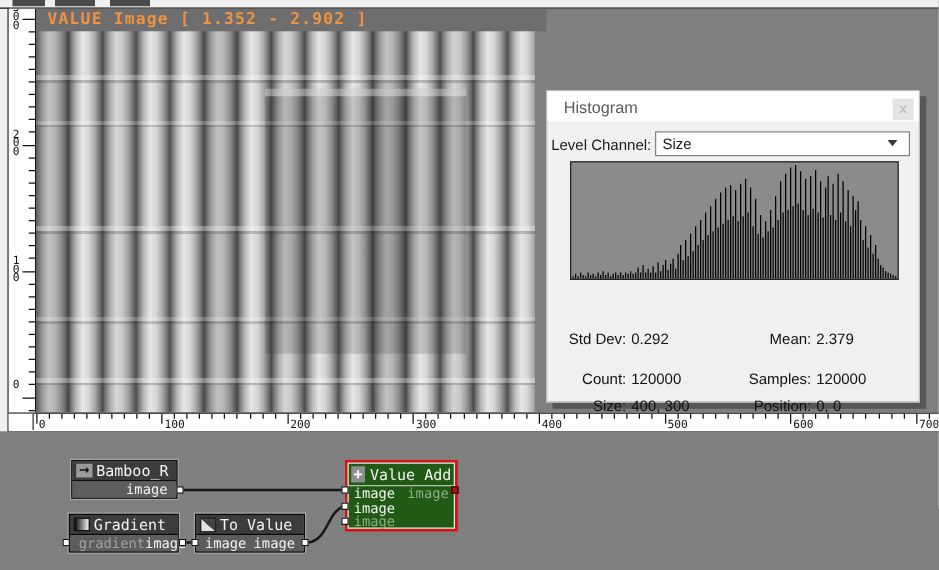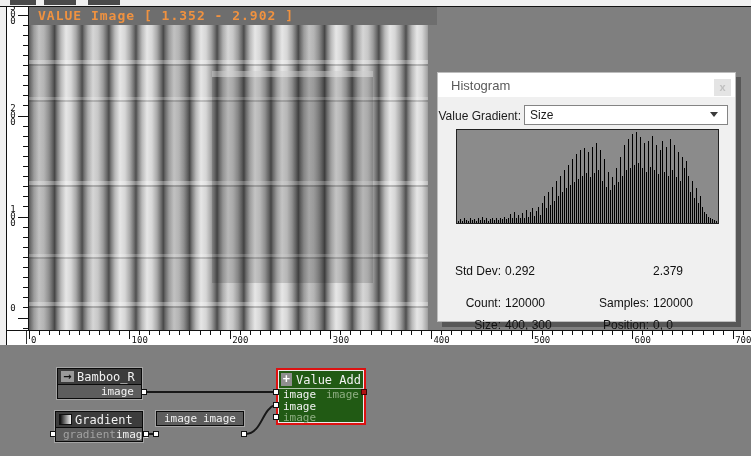--- a/index.html
+++ b/index.html
@@ -215,21 +215,21 @@
     <div class="abs hlabel" style="left: 527px;">500</div>
     <div class="abs hlabel" style="left: 627.6px;">600</div>
     <div class="abs hlabel" style="left: 728.2px;">700</div>
   </div>
 <div class="abs ruler-corner"></div>
 
 <div class="abs hist-panel">
   <div class="abs hist-titlebar"></div>
   <div class="abs hist-title">Histogram</div>
   <div class="abs hist-close">x</div>
-  <div class="abs chan-label">Value Gradient:</div>
+  <div class="abs chan-label">Level Channel:</div>
   <div class="abs chan-select">Size</div>
   <div class="abs chan-arrow"></div>
   <div class="abs hist-chart" id="histChart">
       <div class="bar" style="height: 2px;"></div>
       <div class="bar" style="height: 4px;"></div>
       <div class="bar" style="height: 2px;"></div>
       <div class="bar" style="height: 5px;"></div>
       <div class="bar" style="height: 3px;"></div>
       <div class="bar" style="height: 2px;"></div>
       <div class="bar" style="height: 5px;"></div>
@@ -354,20 +354,21 @@
       <div class="bar" style="height: 6px;"></div>
       <div class="bar" style="height: 5px;"></div>
       <div class="bar" style="height: 4px;"></div>
       <div class="bar" style="height: 3px;"></div>
       <div class="bar" style="height: 2px;"></div>
     </div>
 
   <div class="abs stat-row" style="top:190px">
     <span class="ll">Std Dev:</span>
       <span class="lv">0.292</span>
+    <span class="rl">Mean:</span>
       <span class="rv">2.379</span>
   </div>
   <div class="abs stat-row" style="top:222px">
     <span class="ll">Count:</span>
       <span class="lv">120000</span>
     <span class="rl">Samples:</span>
       <span class="rv">120000</span>
   </div>
   <div class="abs stat-row" style="top:244px">
     <span class="ll">Size:</span>
@@ -403,20 +404,24 @@
     <span class="icon-gradient"></span>
     <span class="node-title">Gradient</span>
   </div>
   <div class="node-body">
     <span class="plabel muted">gradient</span>
     <span class="plabel">image</span>
   </div>
 </div>
 
 <div class="abs node" style="left:156px;top:411px;width:88px;z-index:5">
+  <div class="node-head">
+    <span class="icon-ramp"></span>
+    <span class="node-title">To Value</span>
+  </div>
   <div class="node-body">
     <span class="plabel">image</span>
     <span class="plabel">image</span>
   </div>
 </div>
 
 <div class="abs node-green-outer" style="z-index:5">
   <div class="node-green-inner">
     <div class="vg-head">
       <span class="icon-plus">+</span>

